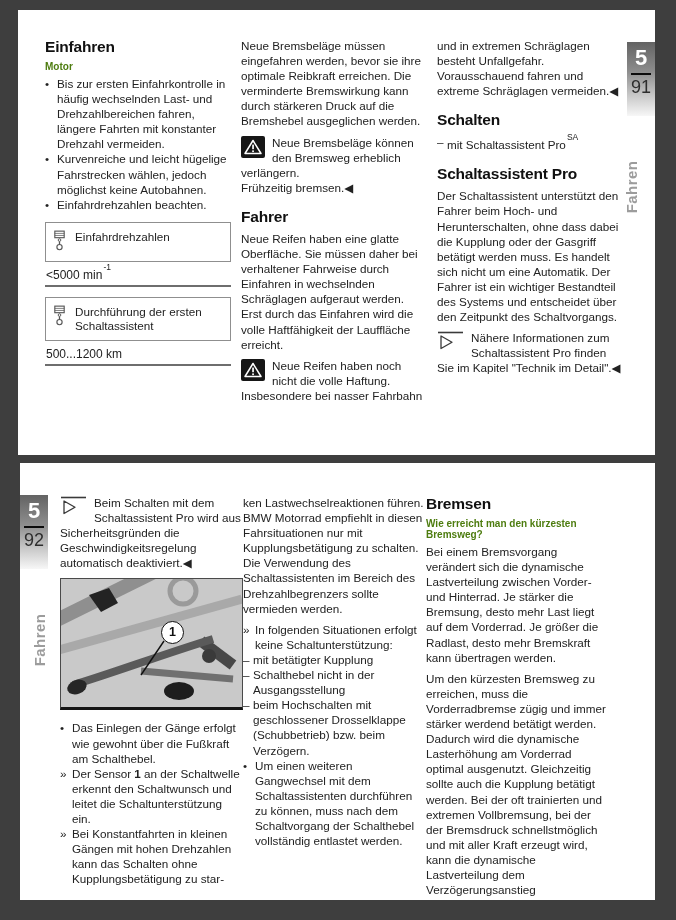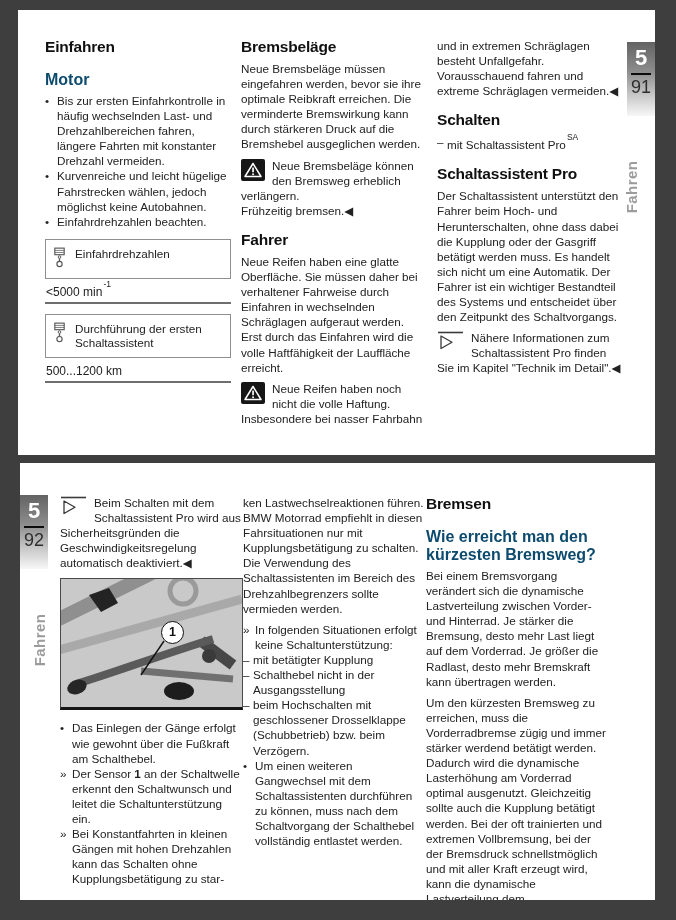--- a/index.html
+++ b/index.html
@@ -14,21 +14,21 @@
   #page-bottom{left:20px;top:463px;width:635px;height:437px;}
 
   .cols{display:flex;}
   #page-top .cols{padding:28px 0 0 27px;gap:10px;}
   #page-bottom .cols{padding:32px 0 0 40px;}
   #page-top .col{width:186px;flex:0 0 186px;}
   #page-bottom .col{width:183px;flex:0 0 183px;}
 
   h1{font-size:15.5px;font-weight:bold;color:#101010;margin:13px 0 5px;letter-spacing:-.2px;}
   h1.first{margin-top:0;}
-  h2{font-size:16px;font-weight:bold;color:#0c4a6e;margin:15px 0 4px;}
+  h2{font-size:10px;font-weight:bold;color:#4d7c0f;margin:5px 0 4px;}
   p,.txt{font-size:11.7px;line-height:15.1px;color:#222;margin:0 0 6px;}
   .list{list-style:none;margin:0;padding:0;}
   .list li{position:relative;padding-left:12px;font-size:11.7px;line-height:15.1px;color:#222;}
   .list li .mk{position:absolute;left:0;top:0;}
   .dashlist li{padding-left:10px;}
   sup.sp{font-size:8.5px;position:relative;top:-4px;margin-left:1px;}
 
   
   .callout{margin:6px 0 8px;overflow:visible;}
   .callout .cicon{float:left;margin:1px 7px 1px 0;}
@@ -101,21 +101,20 @@
             <path d="M8 12 L8 15.5" stroke="#555" stroke-width="1.4"></path>
             <circle cx="8" cy="18" r="2.8" fill="none" stroke="#555" stroke-width="1.2"></circle>
           </svg>
         </span>
         <span class="ib-label">Durchführung der ersten Schaltassistent</span>
       </div>
       <div class="infobox-value"><span>500...1200 km</span><sup class="sp"></sup></div>
     </div>
 
     <div class="col">
-      <h1 class="first">Bremsbeläge</h1>
       <p>Neue Bremsbeläge müssen eingefahren werden, bevor sie ihre optimale Reibkraft erreichen. Die verminderte Bremswirkung kann durch stärkeren Druck auf die Bremshebel ausgeglichen werden.</p>
 
       <div class="callout">
         <span class="cicon">
           <svg viewBox="0 0 24 22" width="24" height="22">
             <rect width="24" height="22" rx="2" fill="#161616"></rect>
             <path d="M12 4.5 L20 17.5 H4 Z" fill="none" stroke="#fff" stroke-width="1.5" stroke-linejoin="round"></path>
             <rect x="11.2" y="8.6" width="1.7" height="4.6" fill="#fff"></rect>
             <rect x="11.2" y="14.4" width="1.7" height="1.7" fill="#fff"></rect>
           </svg>

